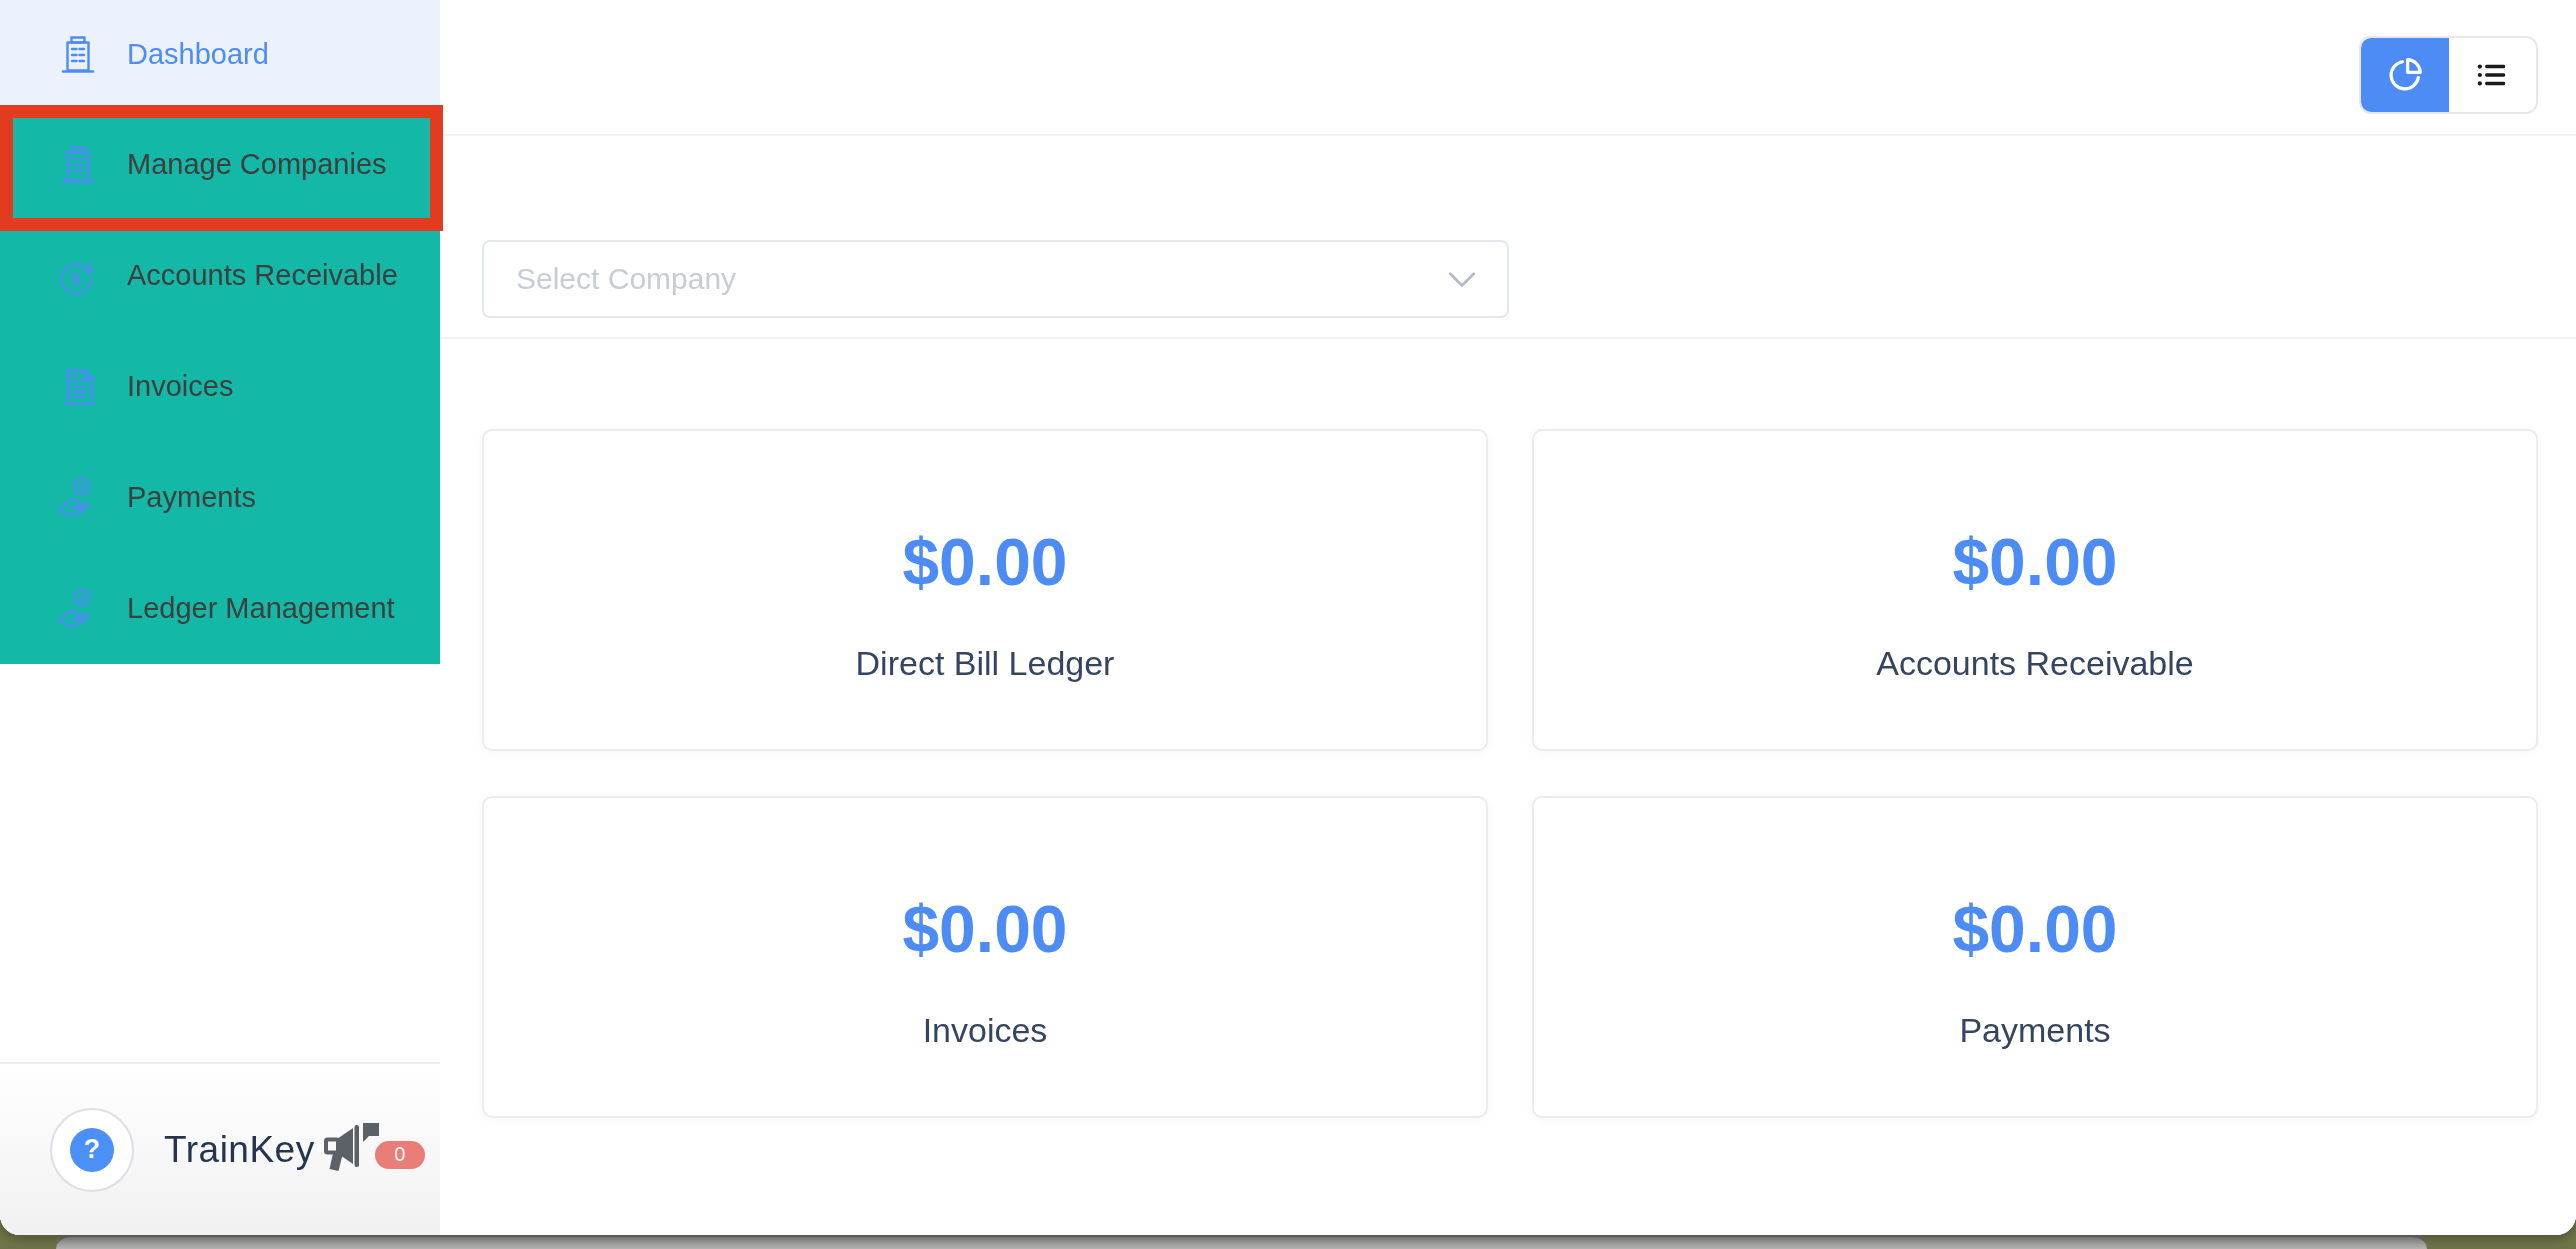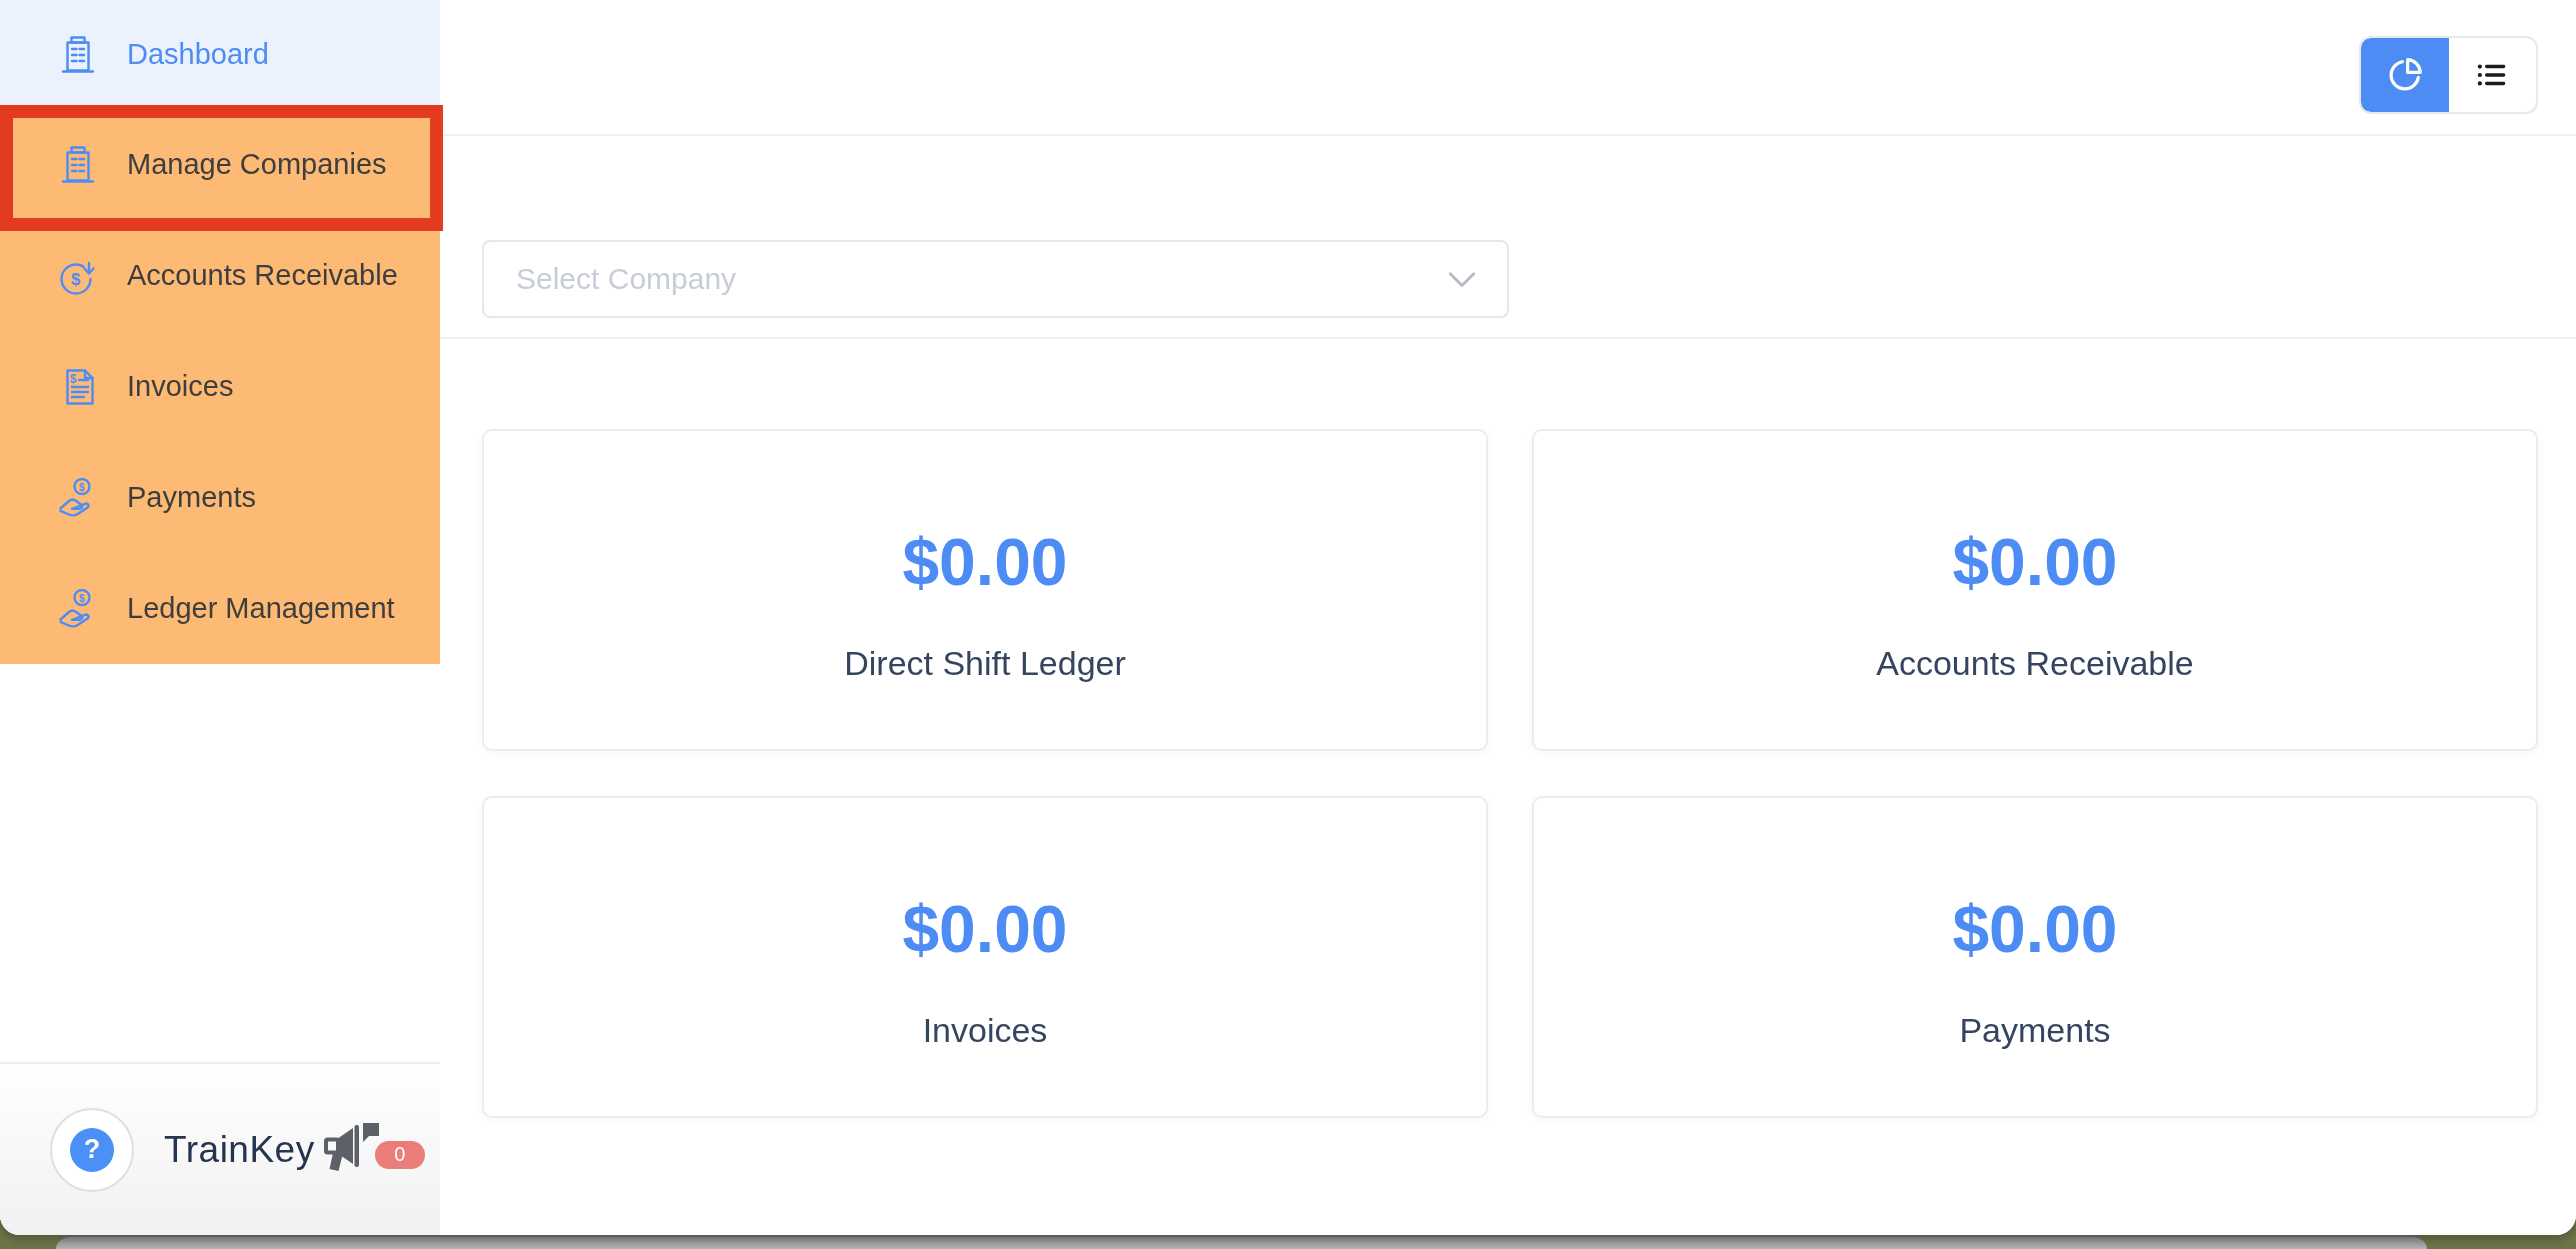--- a/index.html
+++ b/index.html
@@ -13,21 +13,21 @@
     background:linear-gradient(#8b8b89,#b3b3b1); border-top:4px solid #6f6f6d;
     border-radius:16px 16px 0 0; }
 
   .app { position:absolute; left:0; top:0; width:2576px; height:1235px; background:#ffffff;
     border-radius:0 0 20px 20px; box-shadow:0 4px 10px rgba(0,0,0,.25); }
 
   
   .sidebar { position:absolute; left:0; top:0; bottom:0; width:494px; background:#fff;
     border-right:2px solid #a21caf; border-radius:0 0 0 20px; }
   .nav-item { height:111px; display:flex; align-items:center; padding-left:56px; gap:27px;
-    font-size:29px; color:#3e3e3e; cursor:pointer; background:#fdba74; }
+    font-size:29px; color:#3e3e3e; cursor:pointer; background:#14b8a6; }
   .nav-item.active { height:109px; background:#ebf2fe; color:#4e8cf5; }
   .nav-icon { width:44px; height:44px; flex:0 0 44px; display:flex; align-items:center; justify-content:center; }
   .nav-icon svg { width:44px; height:44px; stroke:#4e8cf5; fill:none; stroke-width:2.4; stroke-linecap:round; stroke-linejoin:round; }
   .nav-icon svg text { stroke:none; fill:#4e8cf5; font-family:"Liberation Sans",sans-serif; font-weight:bold; }
 
   .annotation-box { position:absolute; left:0; top:105px; width:443px; height:126px;
     border:13px solid #e23b20; pointer-events:none; z-index:5; }
 
   .sidebar-footer { position:absolute; left:0; right:2px; bottom:0; height:173px;
     border-top:2px solid #ededef; display:flex; align-items:center; padding-left:50px;
@@ -211,21 +211,21 @@
           <span class="placeholder">Select Company</span>
           <svg viewBox="0 0 28 24">
             <polyline points="3,7 14,18 25,7"></polyline>
           </svg>
         </div>
       </div>
 
       <div class="cards">
         <div class="card">
           <div class="card-value">$0.00</div>
-          <div class="card-label">Direct Shift Ledger</div>
+          <div class="card-label">Direct Bill Ledger</div>
         </div>
         <div class="card">
           <div class="card-value">$0.00</div>
           <div class="card-label">Accounts Receivable</div>
         </div>
         <div class="card">
           <div class="card-value">$0.00</div>
           <div class="card-label">Invoices</div>
         </div>
         <div class="card">

